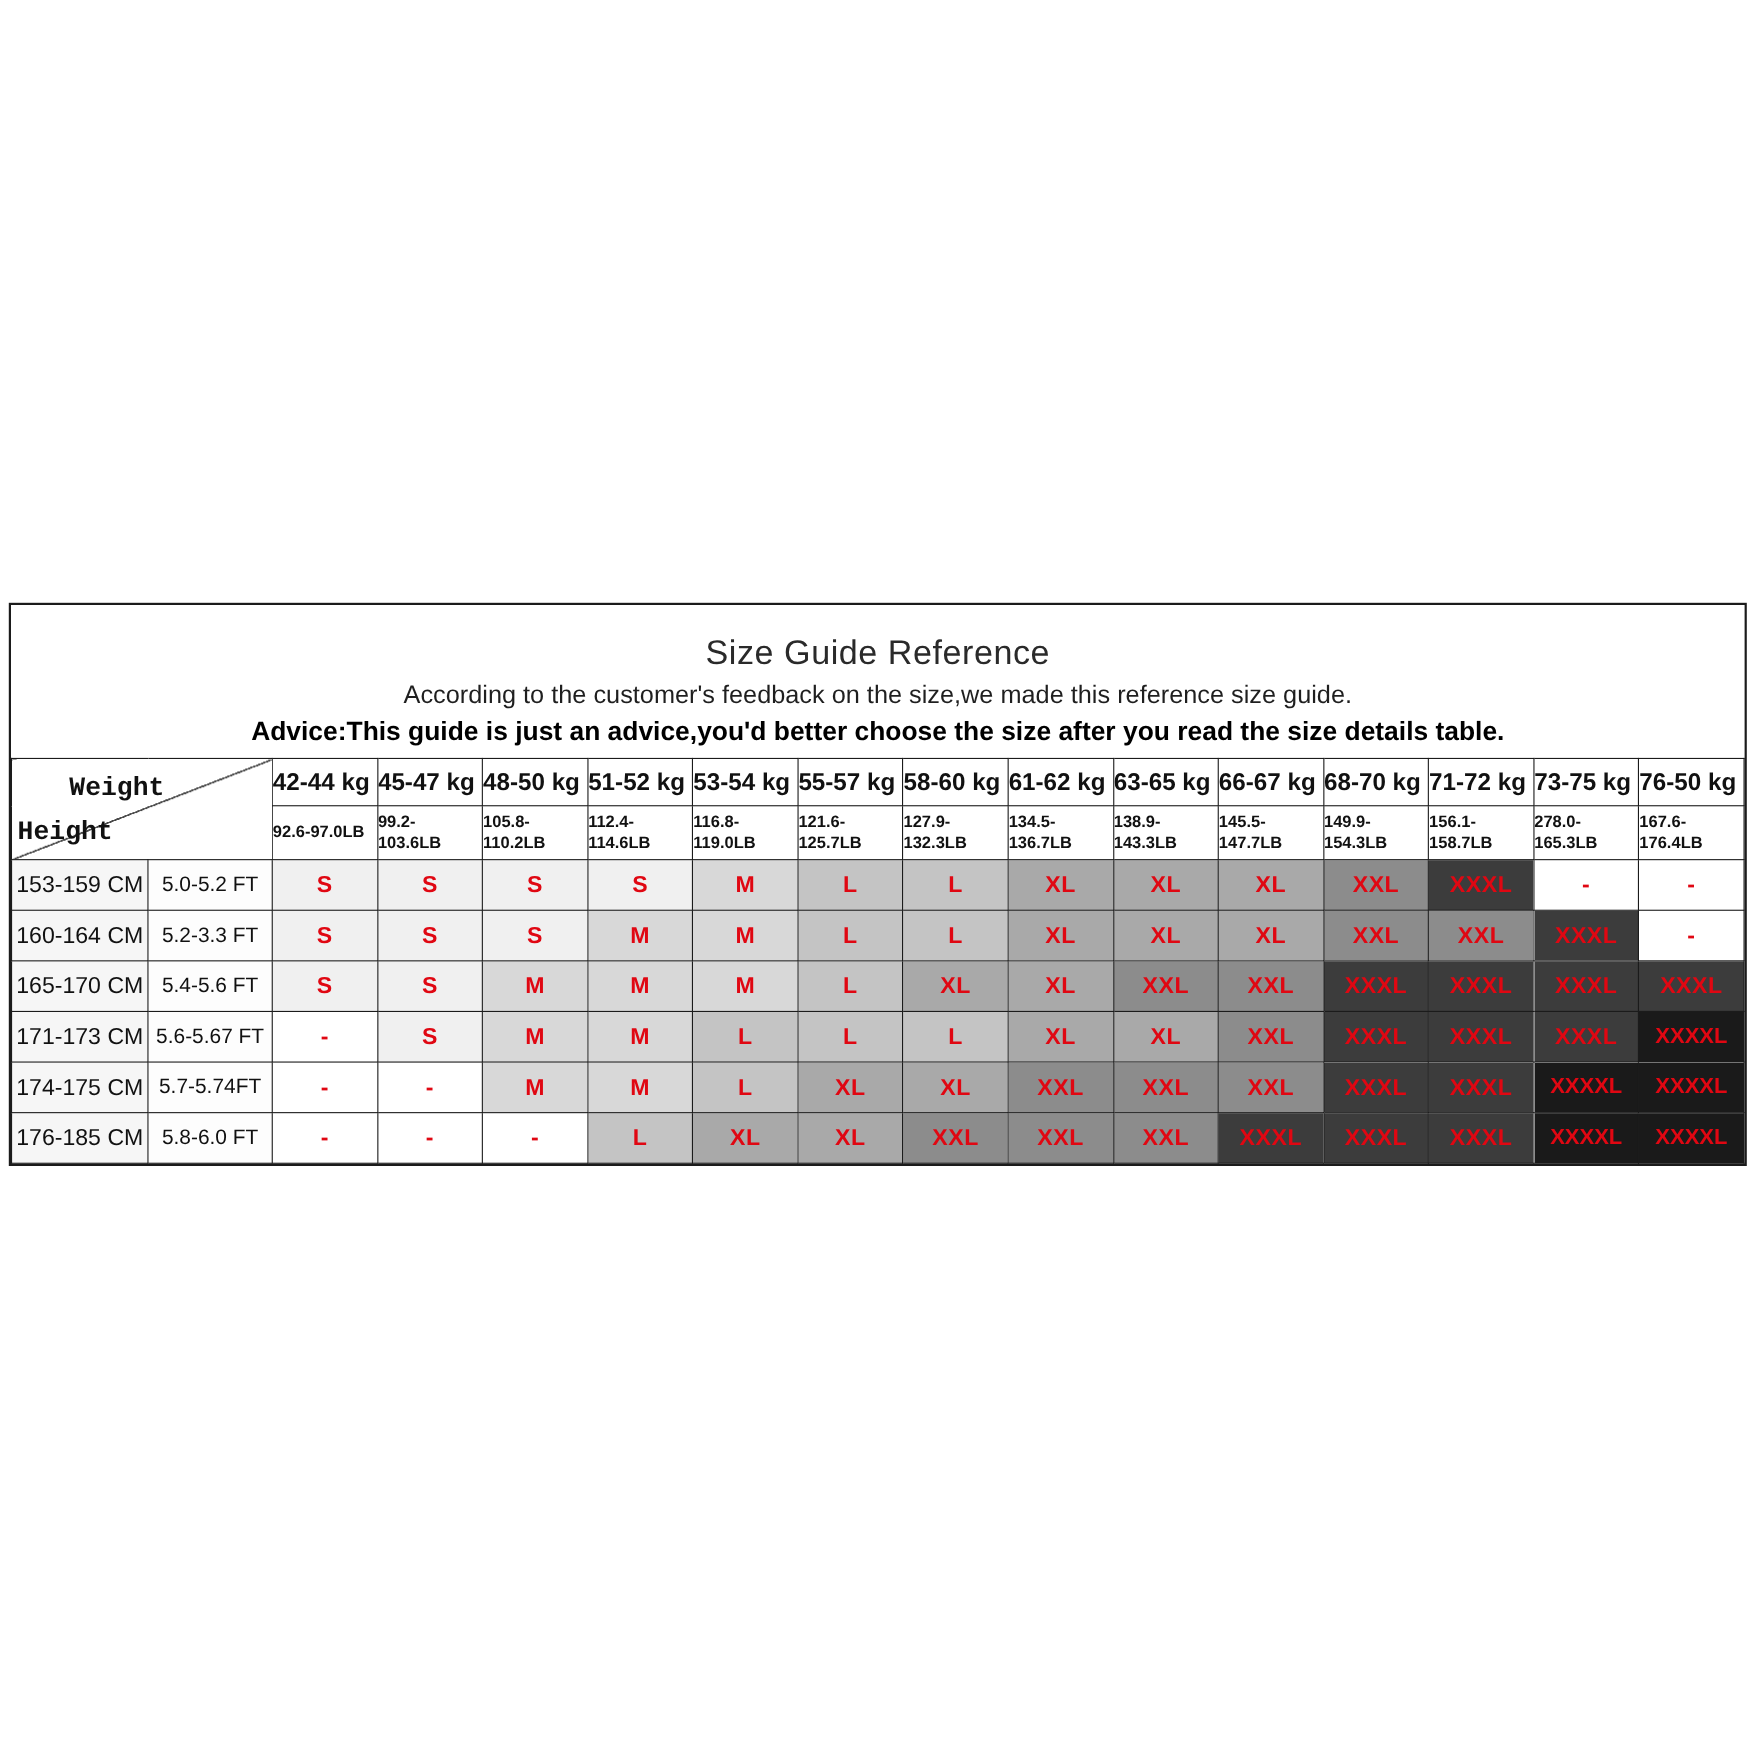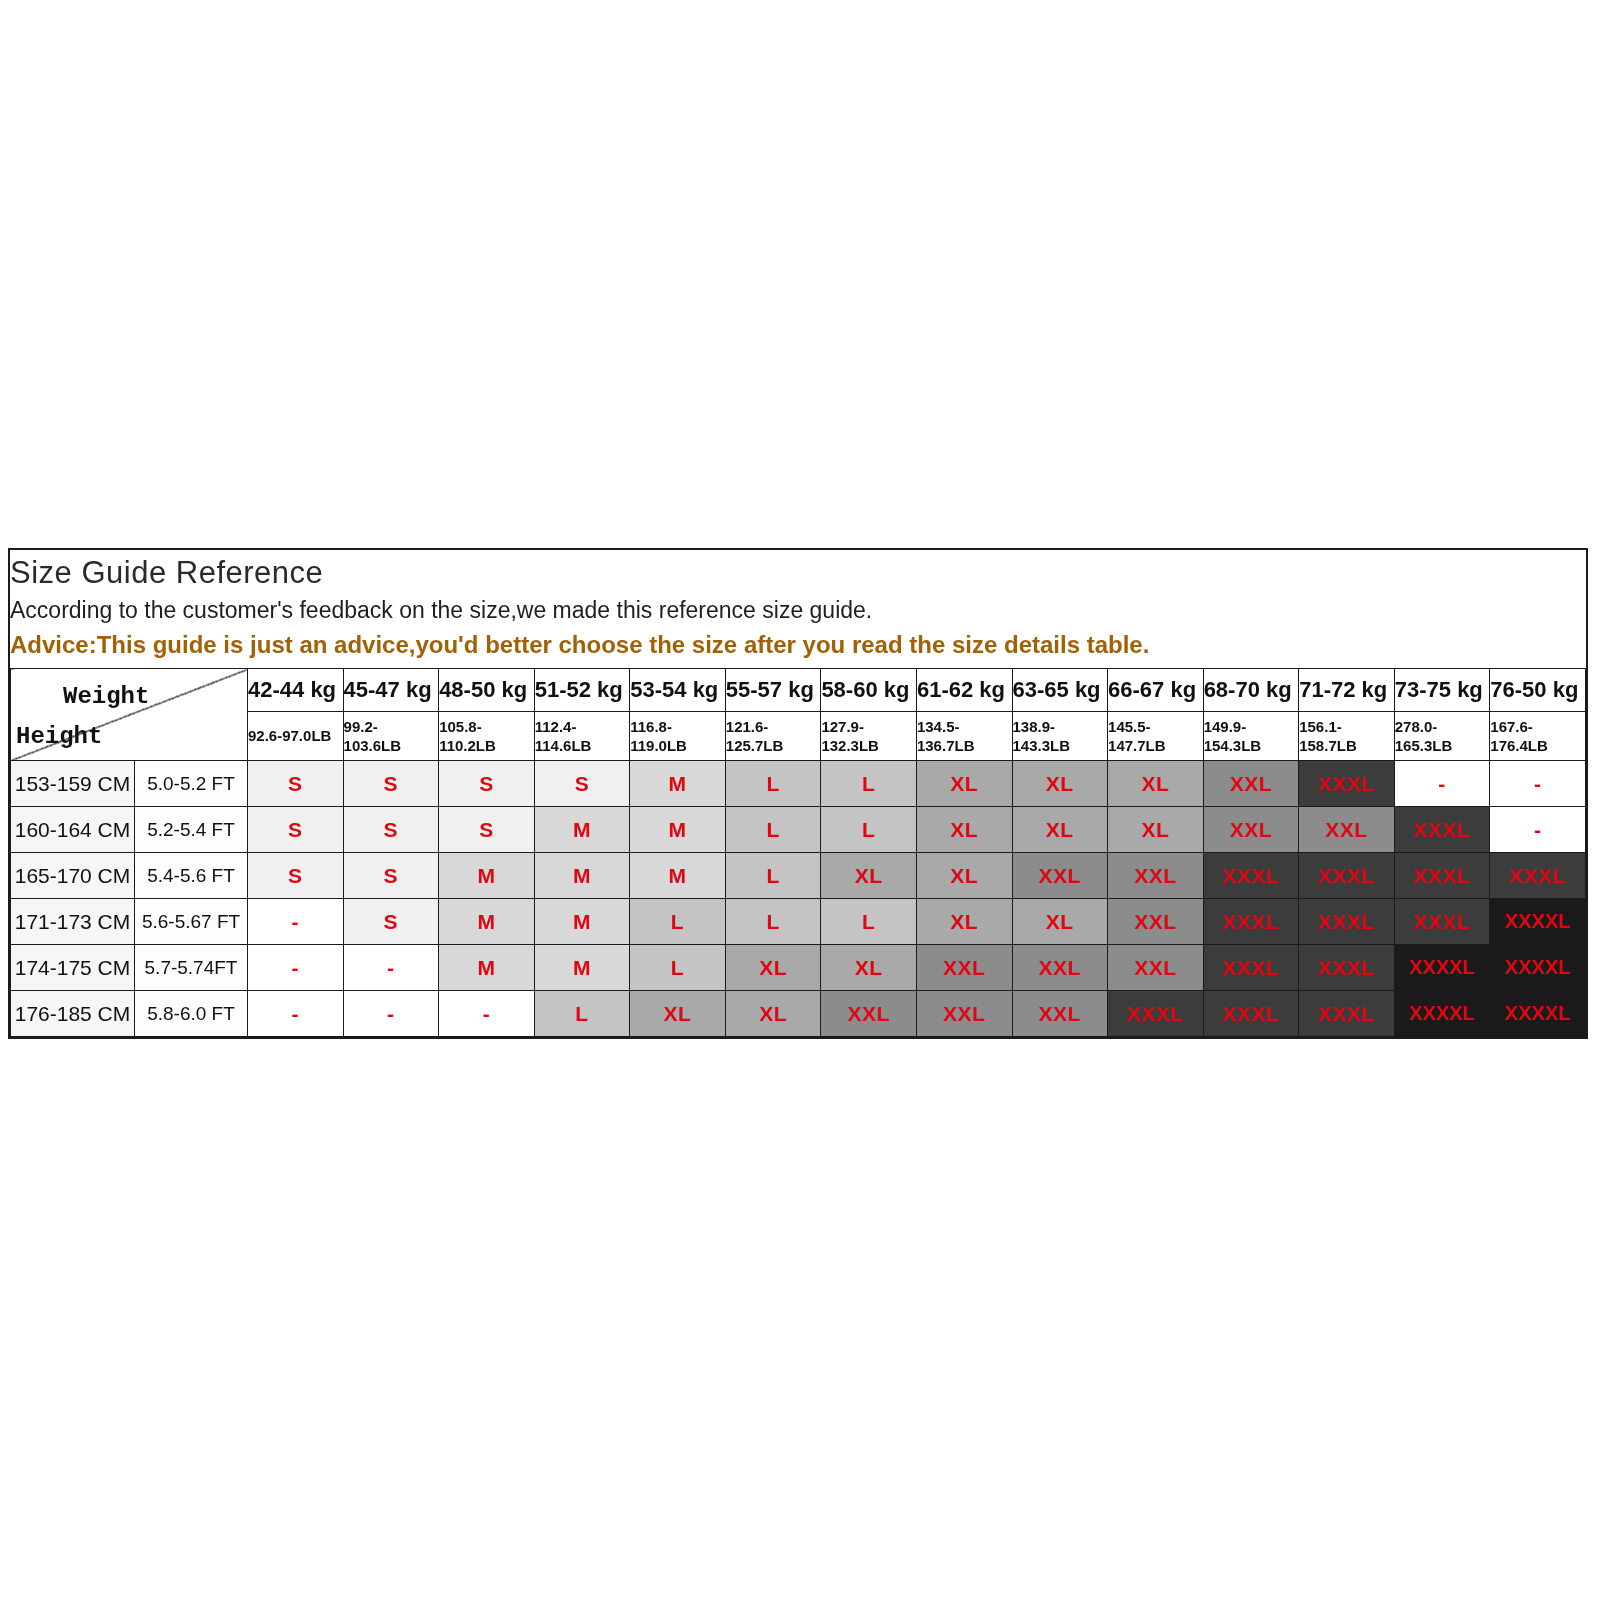--- a/index.html
+++ b/index.html
@@ -4,21 +4,21 @@
 <style>
   html,body { margin:0; padding:0; }
   body {
     width:1600px; height:1600px; background:#ffffff; position:relative;
     font-family:"Liberation Sans", sans-serif;
   }
   .panel {
     position:absolute; left:8px; top:548px; width:1580px;
     border:2px solid #1b1b1b; background:#ffffff; box-sizing:border-box;
   }
-  .title-block { text-align:left; padding-top:3px; }
+  .title-block { text-align:center; padding-top:24px; }
   .title  { font-size:31px; line-height:40px; color:#2a2a2a; letter-spacing:0.5px; }
   .subtitle { font-size:23px; line-height:34px; color:#1f1f1f; }
   .advice { font-size:24px; line-height:36px; font-weight:bold; margin-bottom:5px; }
 
   table.size-guide { width:100%; border-collapse:collapse; table-layout:fixed; }
   .size-guide th, .size-guide td {
     border:1px solid #1b1b1b; padding:0; vertical-align:middle;
     overflow:hidden; white-space:nowrap; box-sizing:border-box;
   }
   .kg-cell  { height:43px; font-size:22px; font-weight:bold; text-align:left; padding-left:7px; color:#111; background:#fff; }
@@ -38,21 +38,21 @@
   .corner-weight { position:absolute; left:52px; top:14px; font-size:24px; color:#111; }
   .corner-height { position:absolute; left:5px; top:54px; font-size:24px; color:#111; }
 </style>
 </head>
 <body>
 
 <div class="panel">
   <div class="title-block">
     <div class="title">Size Guide Reference</div>
     <div class="subtitle">According to the customer's feedback on the size,we made this reference size guide.</div>
-    <div class="advice" style="color: #a16207;">Advice:This guide is just an advice,you'd better choose the size after you read the size details table.</div>
+    <div class="advice" style="color: #000000;">Advice:This guide is just an advice,you'd better choose the size after you read the size details table.</div>
   </div>
 
   <table class="size-guide">
     <colgroup>
       <col style="width:124px">
         <col style="width:113px">
       <col>
         <col>
         <col>
         <col>
@@ -160,21 +160,21 @@
           <td class="size-cell" style="background: rgb(169, 169, 169); color: rgb(224, 7, 18);">XL</td>
           <td class="size-cell" style="background: rgb(169, 169, 169); color: rgb(224, 7, 18);">XL</td>
           <td class="size-cell" style="background: rgb(169, 169, 169); color: rgb(224, 7, 18);">XL</td>
           <td class="size-cell" style="background: rgb(140, 140, 140); color: rgb(224, 7, 18);">XXL</td>
           <td class="size-cell" style="background: rgb(60, 60, 60); color: rgb(224, 7, 18);">XXXL</td>
           <td class="size-cell" style="background: rgb(255, 255, 255); color: rgb(224, 7, 18);">-</td>
           <td class="size-cell" style="background: rgb(255, 255, 255); color: rgb(224, 7, 18);">-</td>
         </tr>
         <tr>
           <td class="cm-cell">160-164 CM</td>
-          <td class="ft-cell">5.2-5.4 FT</td>
+          <td class="ft-cell">5.2-3.3 FT</td>
           <td class="size-cell" style="background: rgb(240, 240, 240); color: rgb(224, 7, 18);">S</td>
           <td class="size-cell" style="background: rgb(240, 240, 240); color: rgb(224, 7, 18);">S</td>
           <td class="size-cell" style="background: rgb(240, 240, 240); color: rgb(224, 7, 18);">S</td>
           <td class="size-cell" style="background: rgb(216, 216, 216); color: rgb(224, 7, 18);">M</td>
           <td class="size-cell" style="background: rgb(216, 216, 216); color: rgb(224, 7, 18);">M</td>
           <td class="size-cell" style="background: rgb(196, 196, 196); color: rgb(224, 7, 18);">L</td>
           <td class="size-cell" style="background: rgb(196, 196, 196); color: rgb(224, 7, 18);">L</td>
           <td class="size-cell" style="background: rgb(169, 169, 169); color: rgb(224, 7, 18);">XL</td>
           <td class="size-cell" style="background: rgb(169, 169, 169); color: rgb(224, 7, 18);">XL</td>
           <td class="size-cell" style="background: rgb(169, 169, 169); color: rgb(224, 7, 18);">XL</td>

